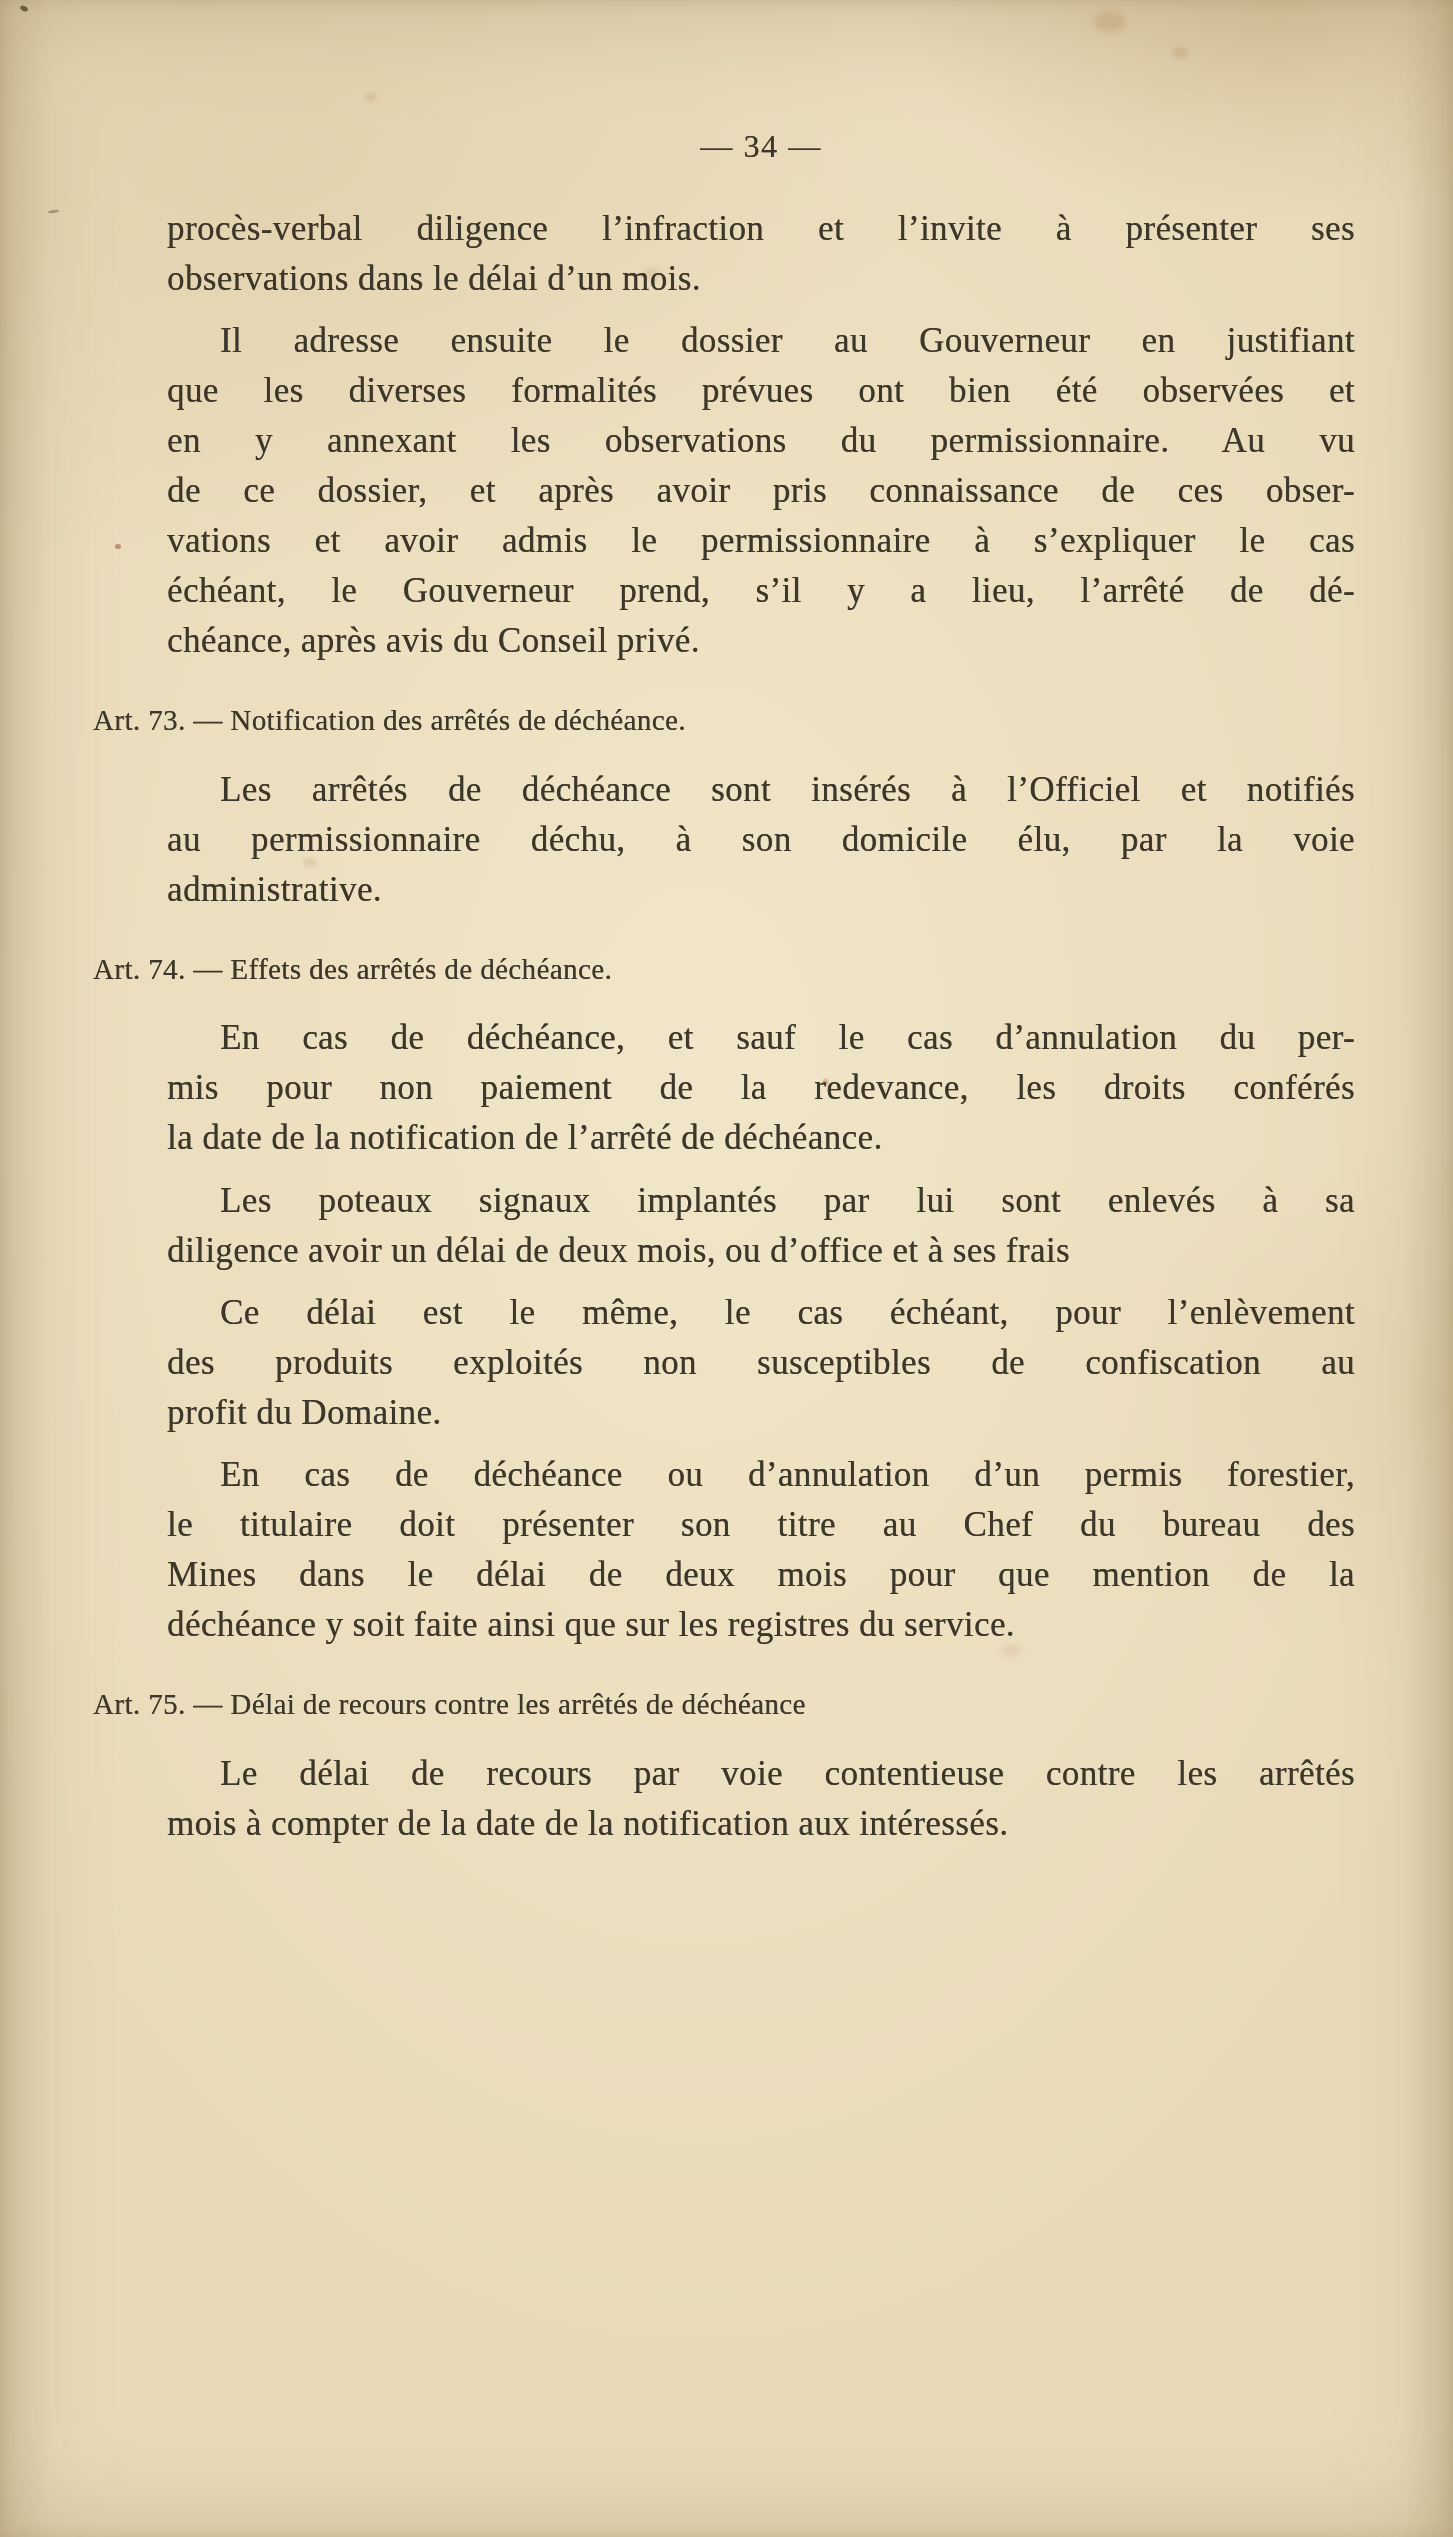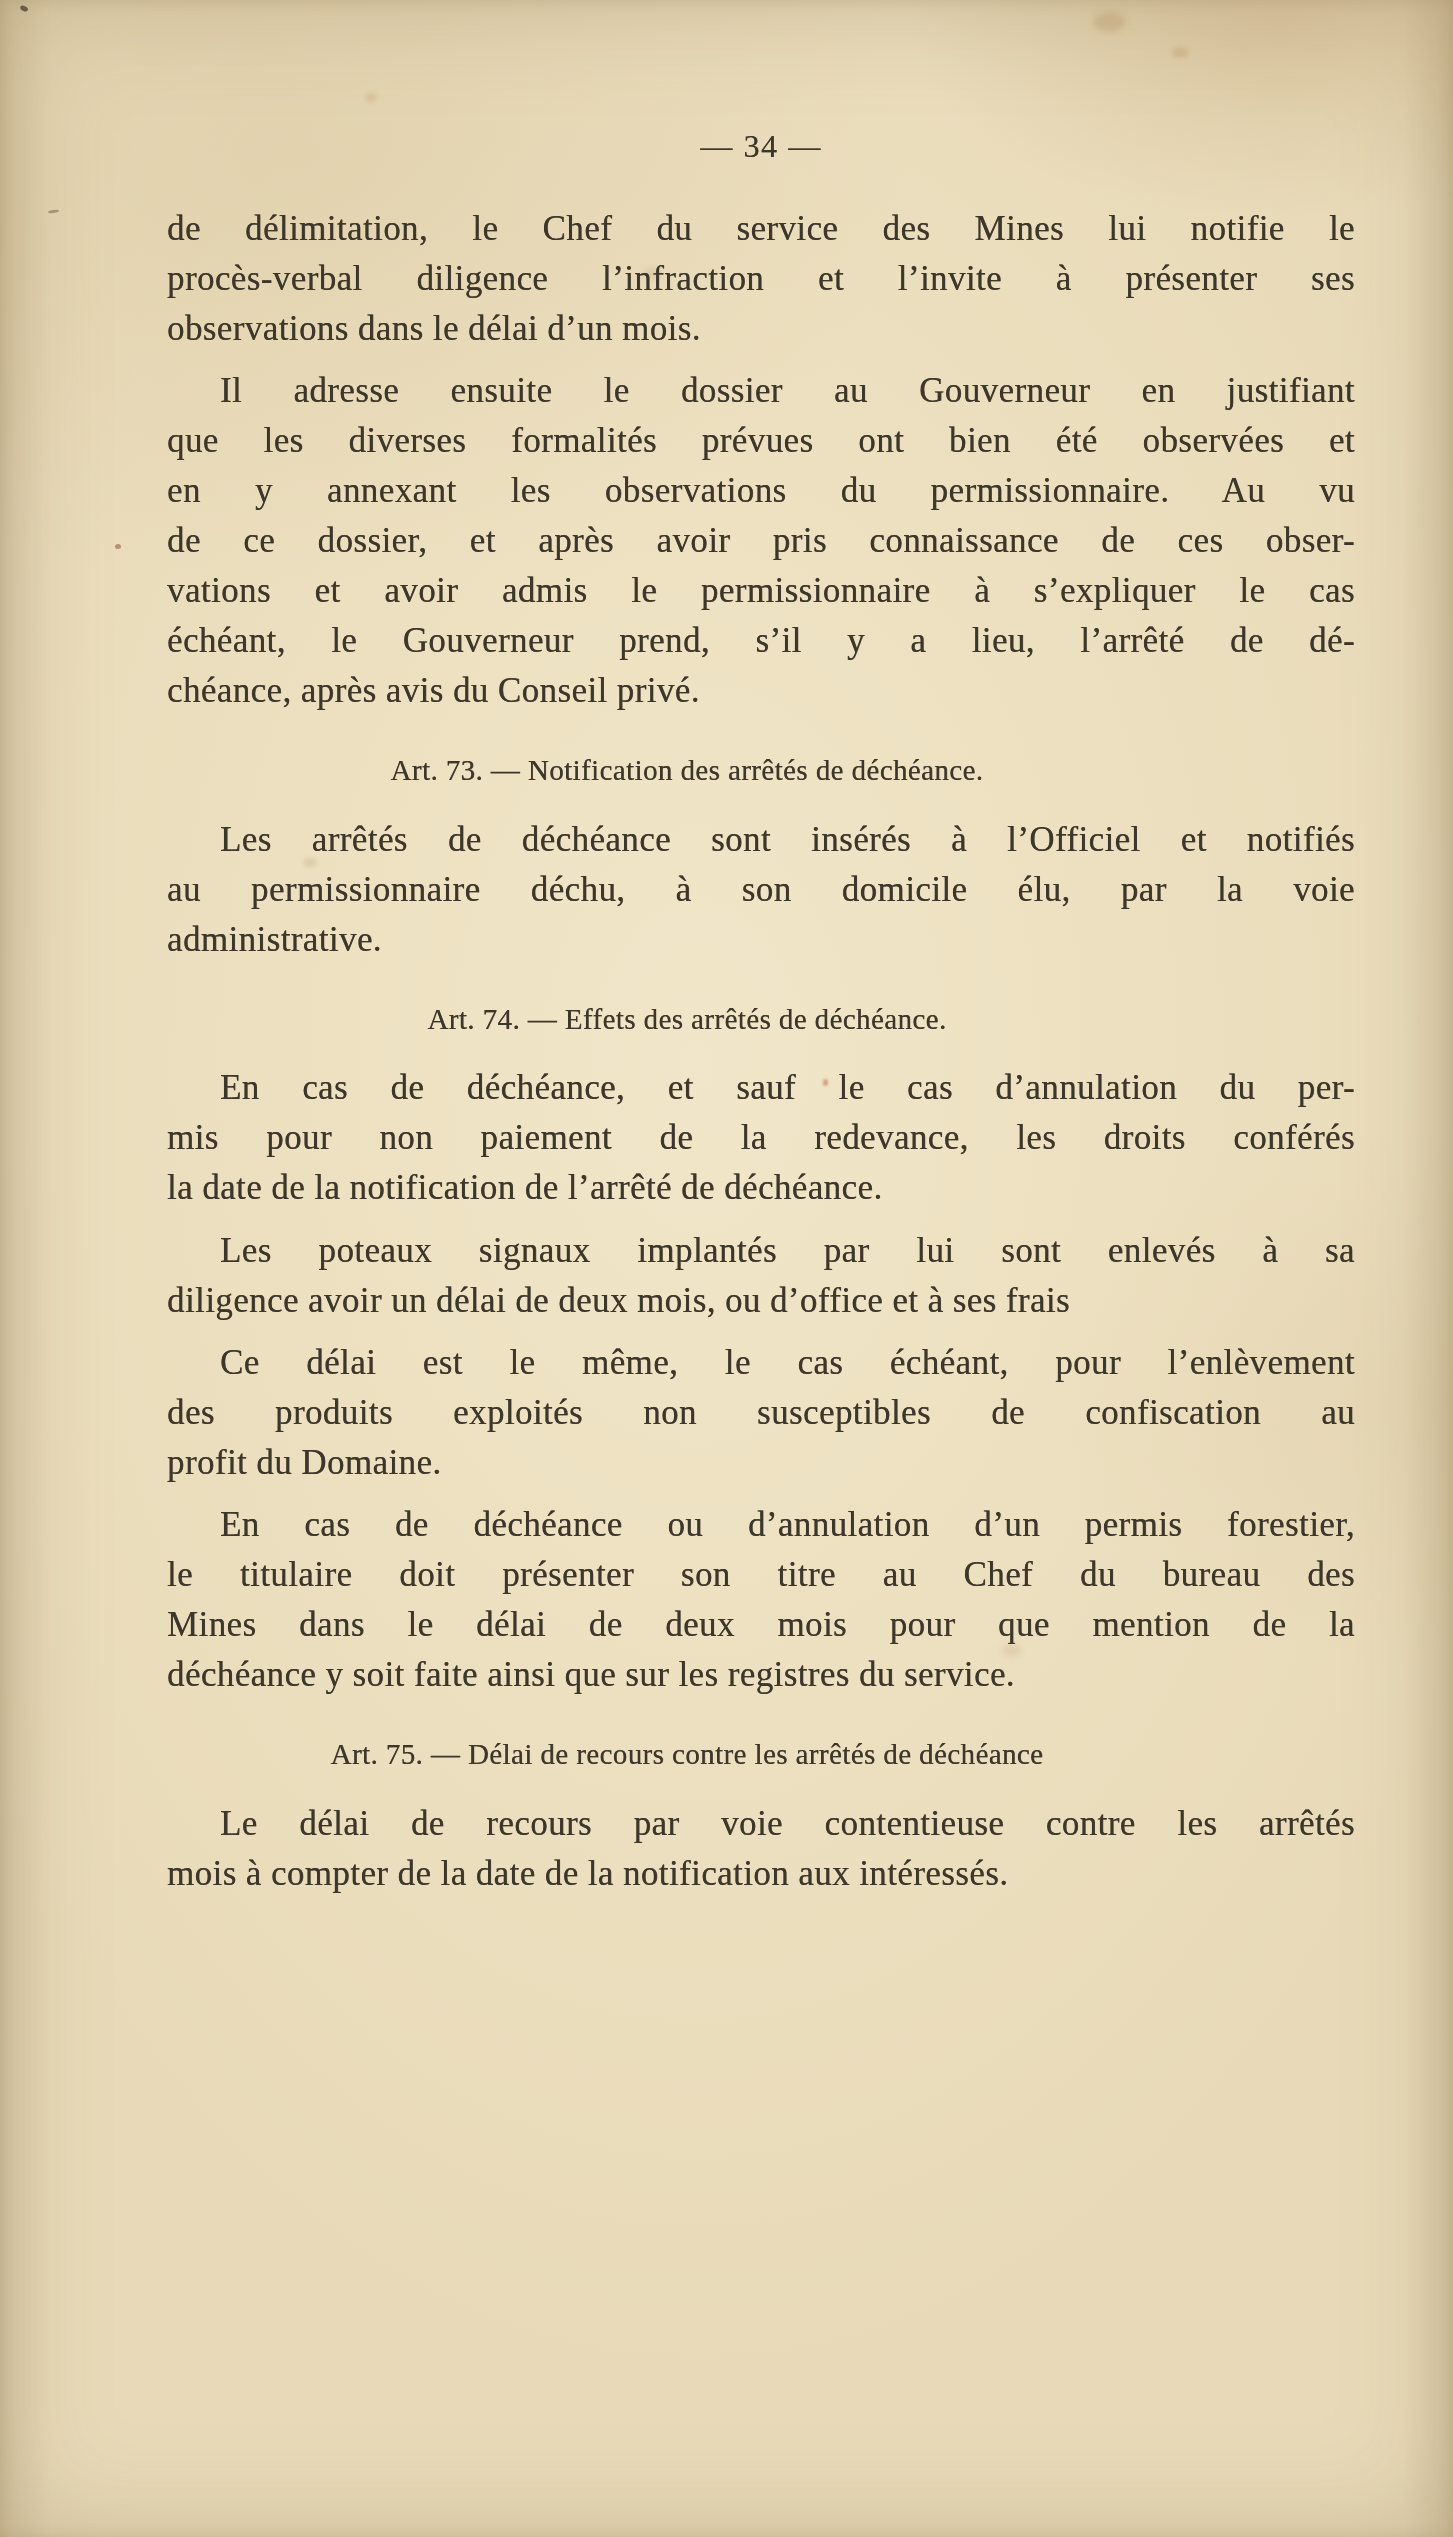--- a/index.html
+++ b/index.html
@@ -27,21 +27,21 @@
   .page-number{
     text-align:center;font-size:32px;line-height:36px;margin:0 0 40px 0;
     letter-spacing:1.6px;
   }
   .para{margin:0 0 12.4px 0;}
   .para .line{text-align:justify;text-align-last:justify;}
   .para .line.last{text-align-last:left;}
   .para.indent .line:first-child{text-indent:53px;}
   .heading{
     position:relative;left:-74px;
-    text-align:center;font-size:29px;line-height:36px;
+    font-size:29px;line-height:36px;
     margin:36px 0 26.4px 0;
   }
   .speck{position:absolute;border-radius:50%;pointer-events:none;}
   .speck.s1{left:20px;top:6.2px;width:7.8px;height:5.4px;background:rgba(74,62,44,0.75);transform:rotate(25deg);}
   .speck.s2{left:115px;top:544px;width:6.2px;height:5.4px;background:rgba(150,84,52,0.55);}
   .speck.s3{left:48px;top:210px;width:11px;height:3.1px;background:rgba(96,80,56,0.45);transform:rotate(-8deg);}
   .speck.s4{left:1093px;top:12.4px;width:33px;height:20px;background:rgba(168,122,70,0.25);filter:blur(3.1px);}
   .speck.s5{left:1172px;top:47px;width:17px;height:11px;background:rgba(168,122,70,0.22);filter:blur(2.3px);}
   .speck.s6{left:365px;top:93px;width:12.4px;height:9.3px;background:rgba(170,130,80,0.20);filter:blur(2.3px);}
   .speck.s7{left:644px;top:268px;width:15.5px;height:11px;background:rgba(160,120,72,0.18);filter:blur(3.1px);}
@@ -61,21 +61,20 @@
   <div class="speck s6"></div>
   <div class="speck s7"></div>
   <div class="speck s8"></div>
   <div class="speck s9"></div>
   <div class="speck s10"></div>
 
   <div class="content">
     <div class="page-number">— 34 —</div>
 
     <div class="para">
-        <div class="line">de délimitation, le Chef du service des Mines lui notifie le</div>
         <div class="line">procès-verbal diligence l’infraction et l’invite à présenter ses</div>
         <div class="line last">observations dans le délai d’un mois.</div>
       </div>
     <div class="para indent">
         <div class="line">Il adresse ensuite le dossier au Gouverneur en justifiant</div>
         <div class="line">que les diverses formalités prévues ont bien été observées et</div>
         <div class="line">en y annexant les observations du permissionnaire. Au vu</div>
         <div class="line">de ce dossier, et après avoir pris connaissance de ces obser-</div>
         <div class="line">vations et avoir admis le permissionnaire à s’expliquer le cas</div>
         <div class="line">échéant, le Gouverneur prend, s’il y a lieu, l’arrêté de dé-</div>

